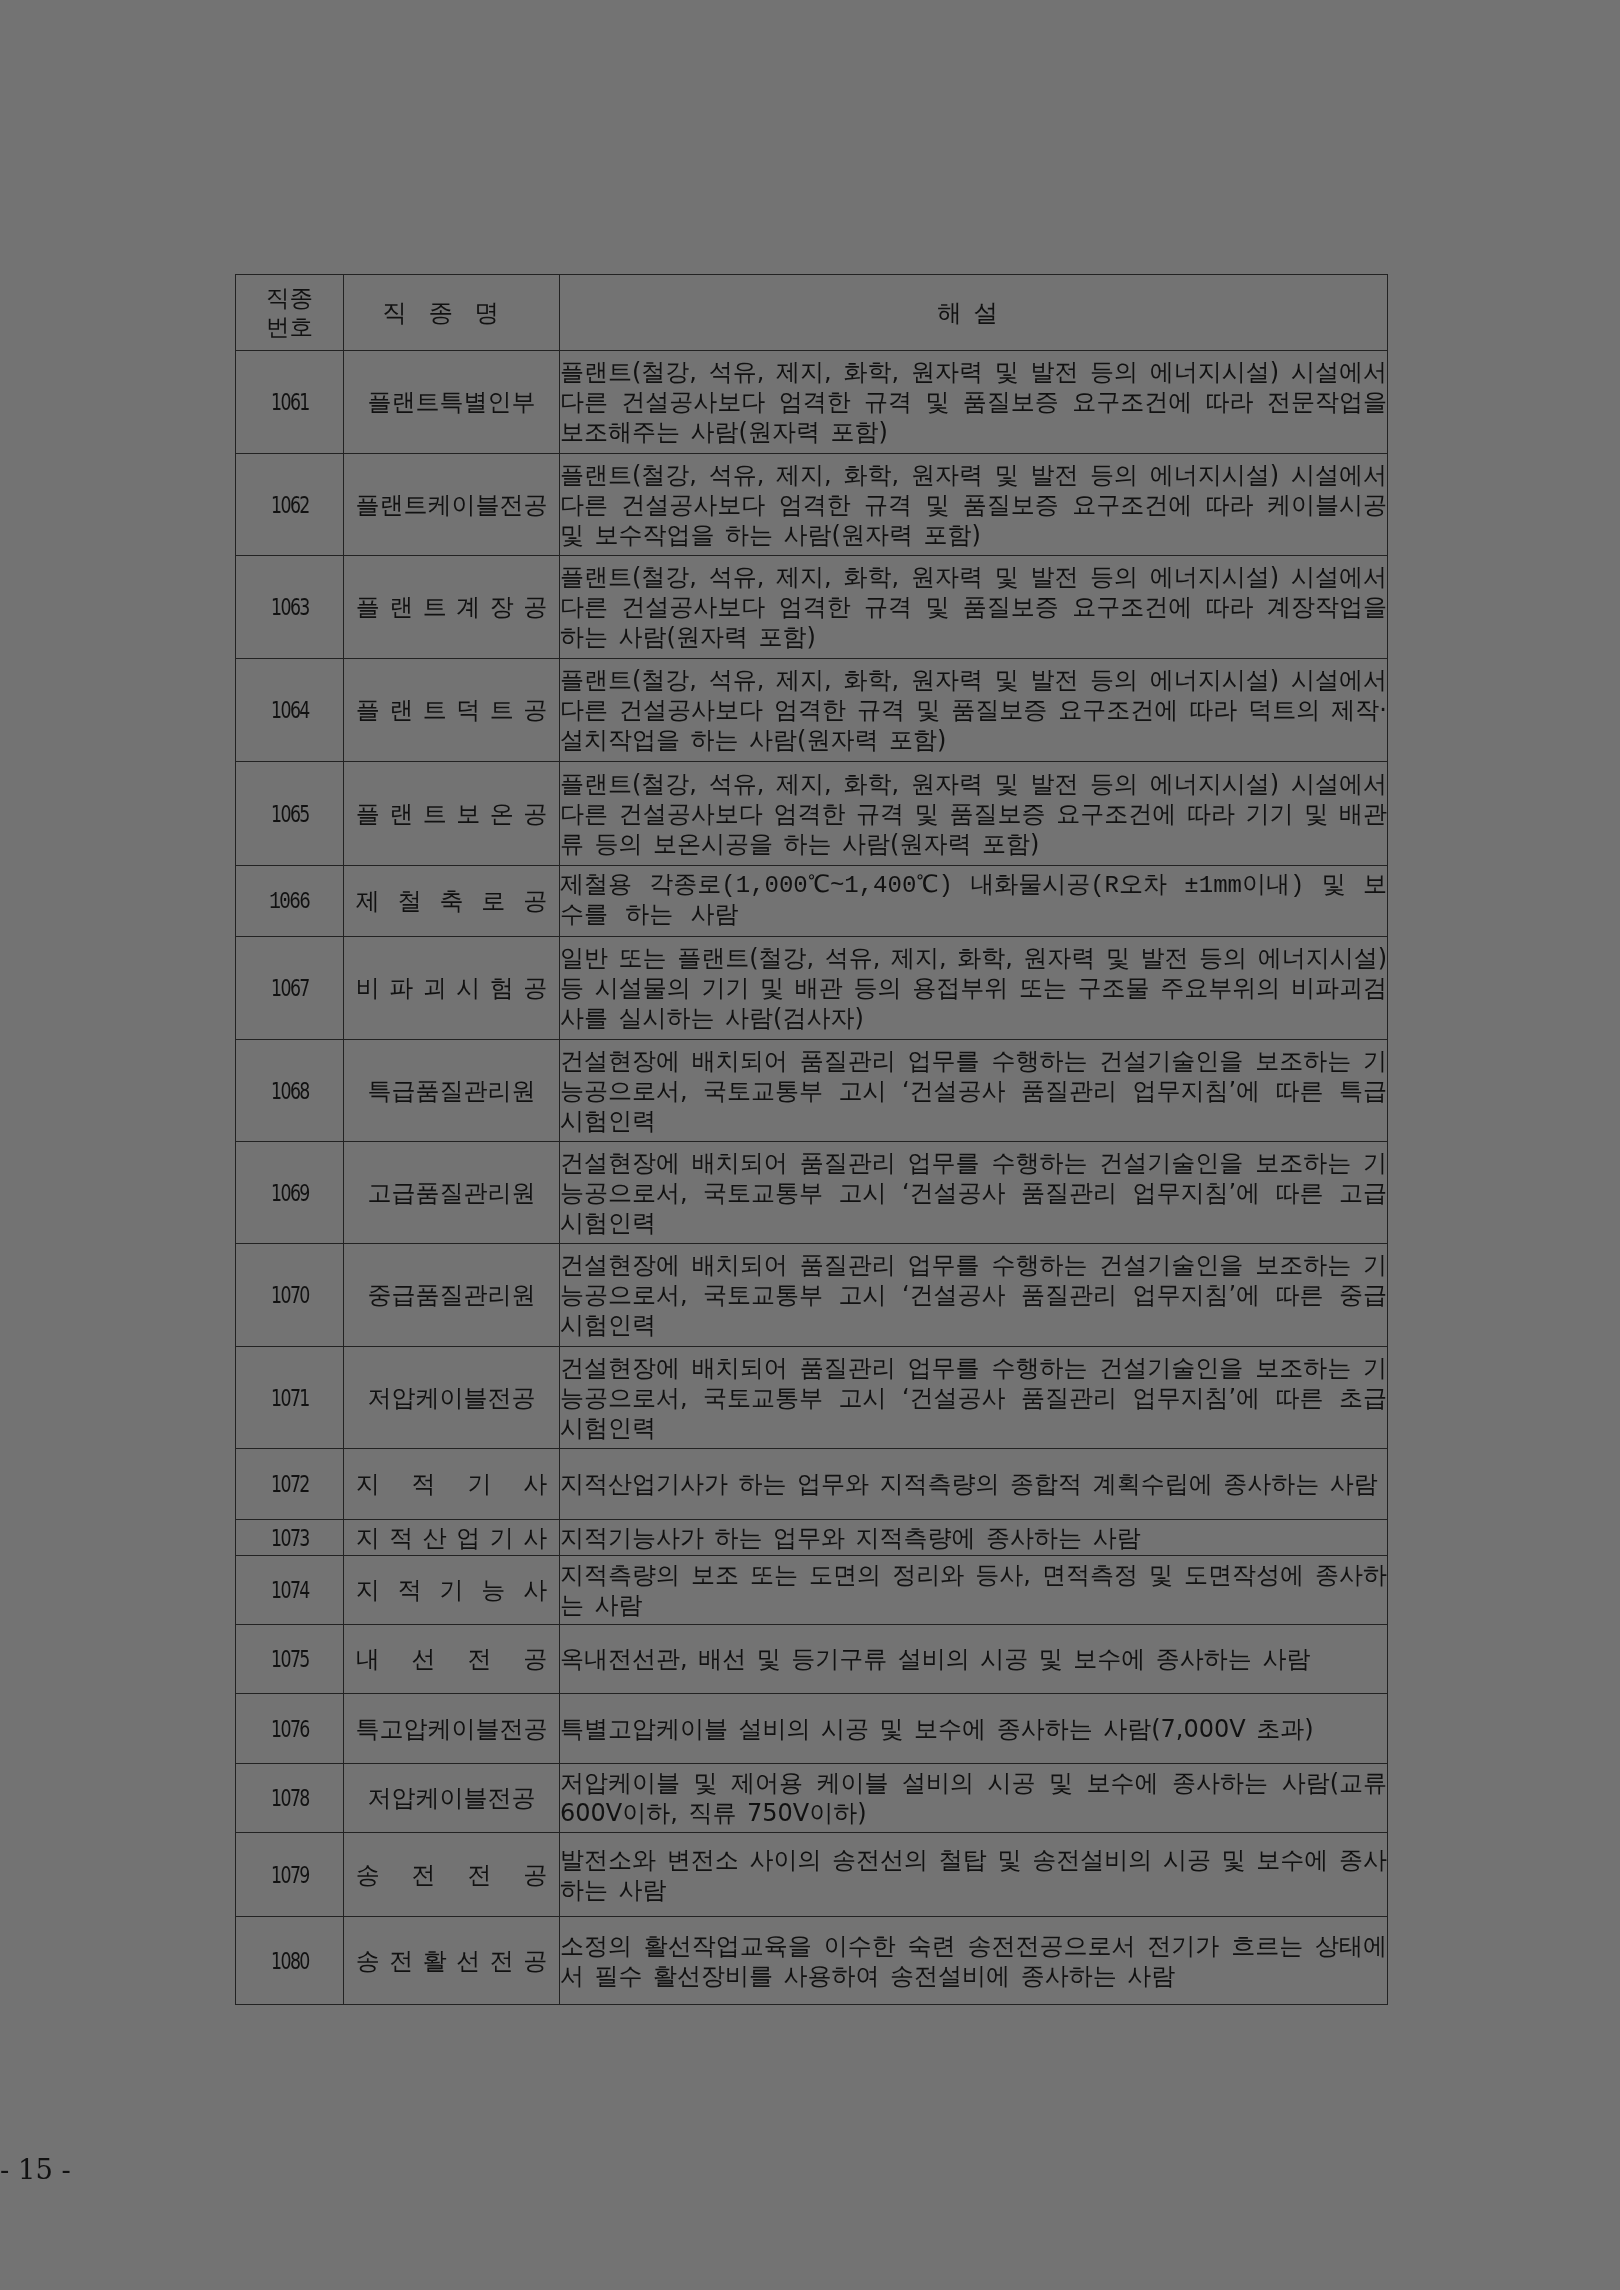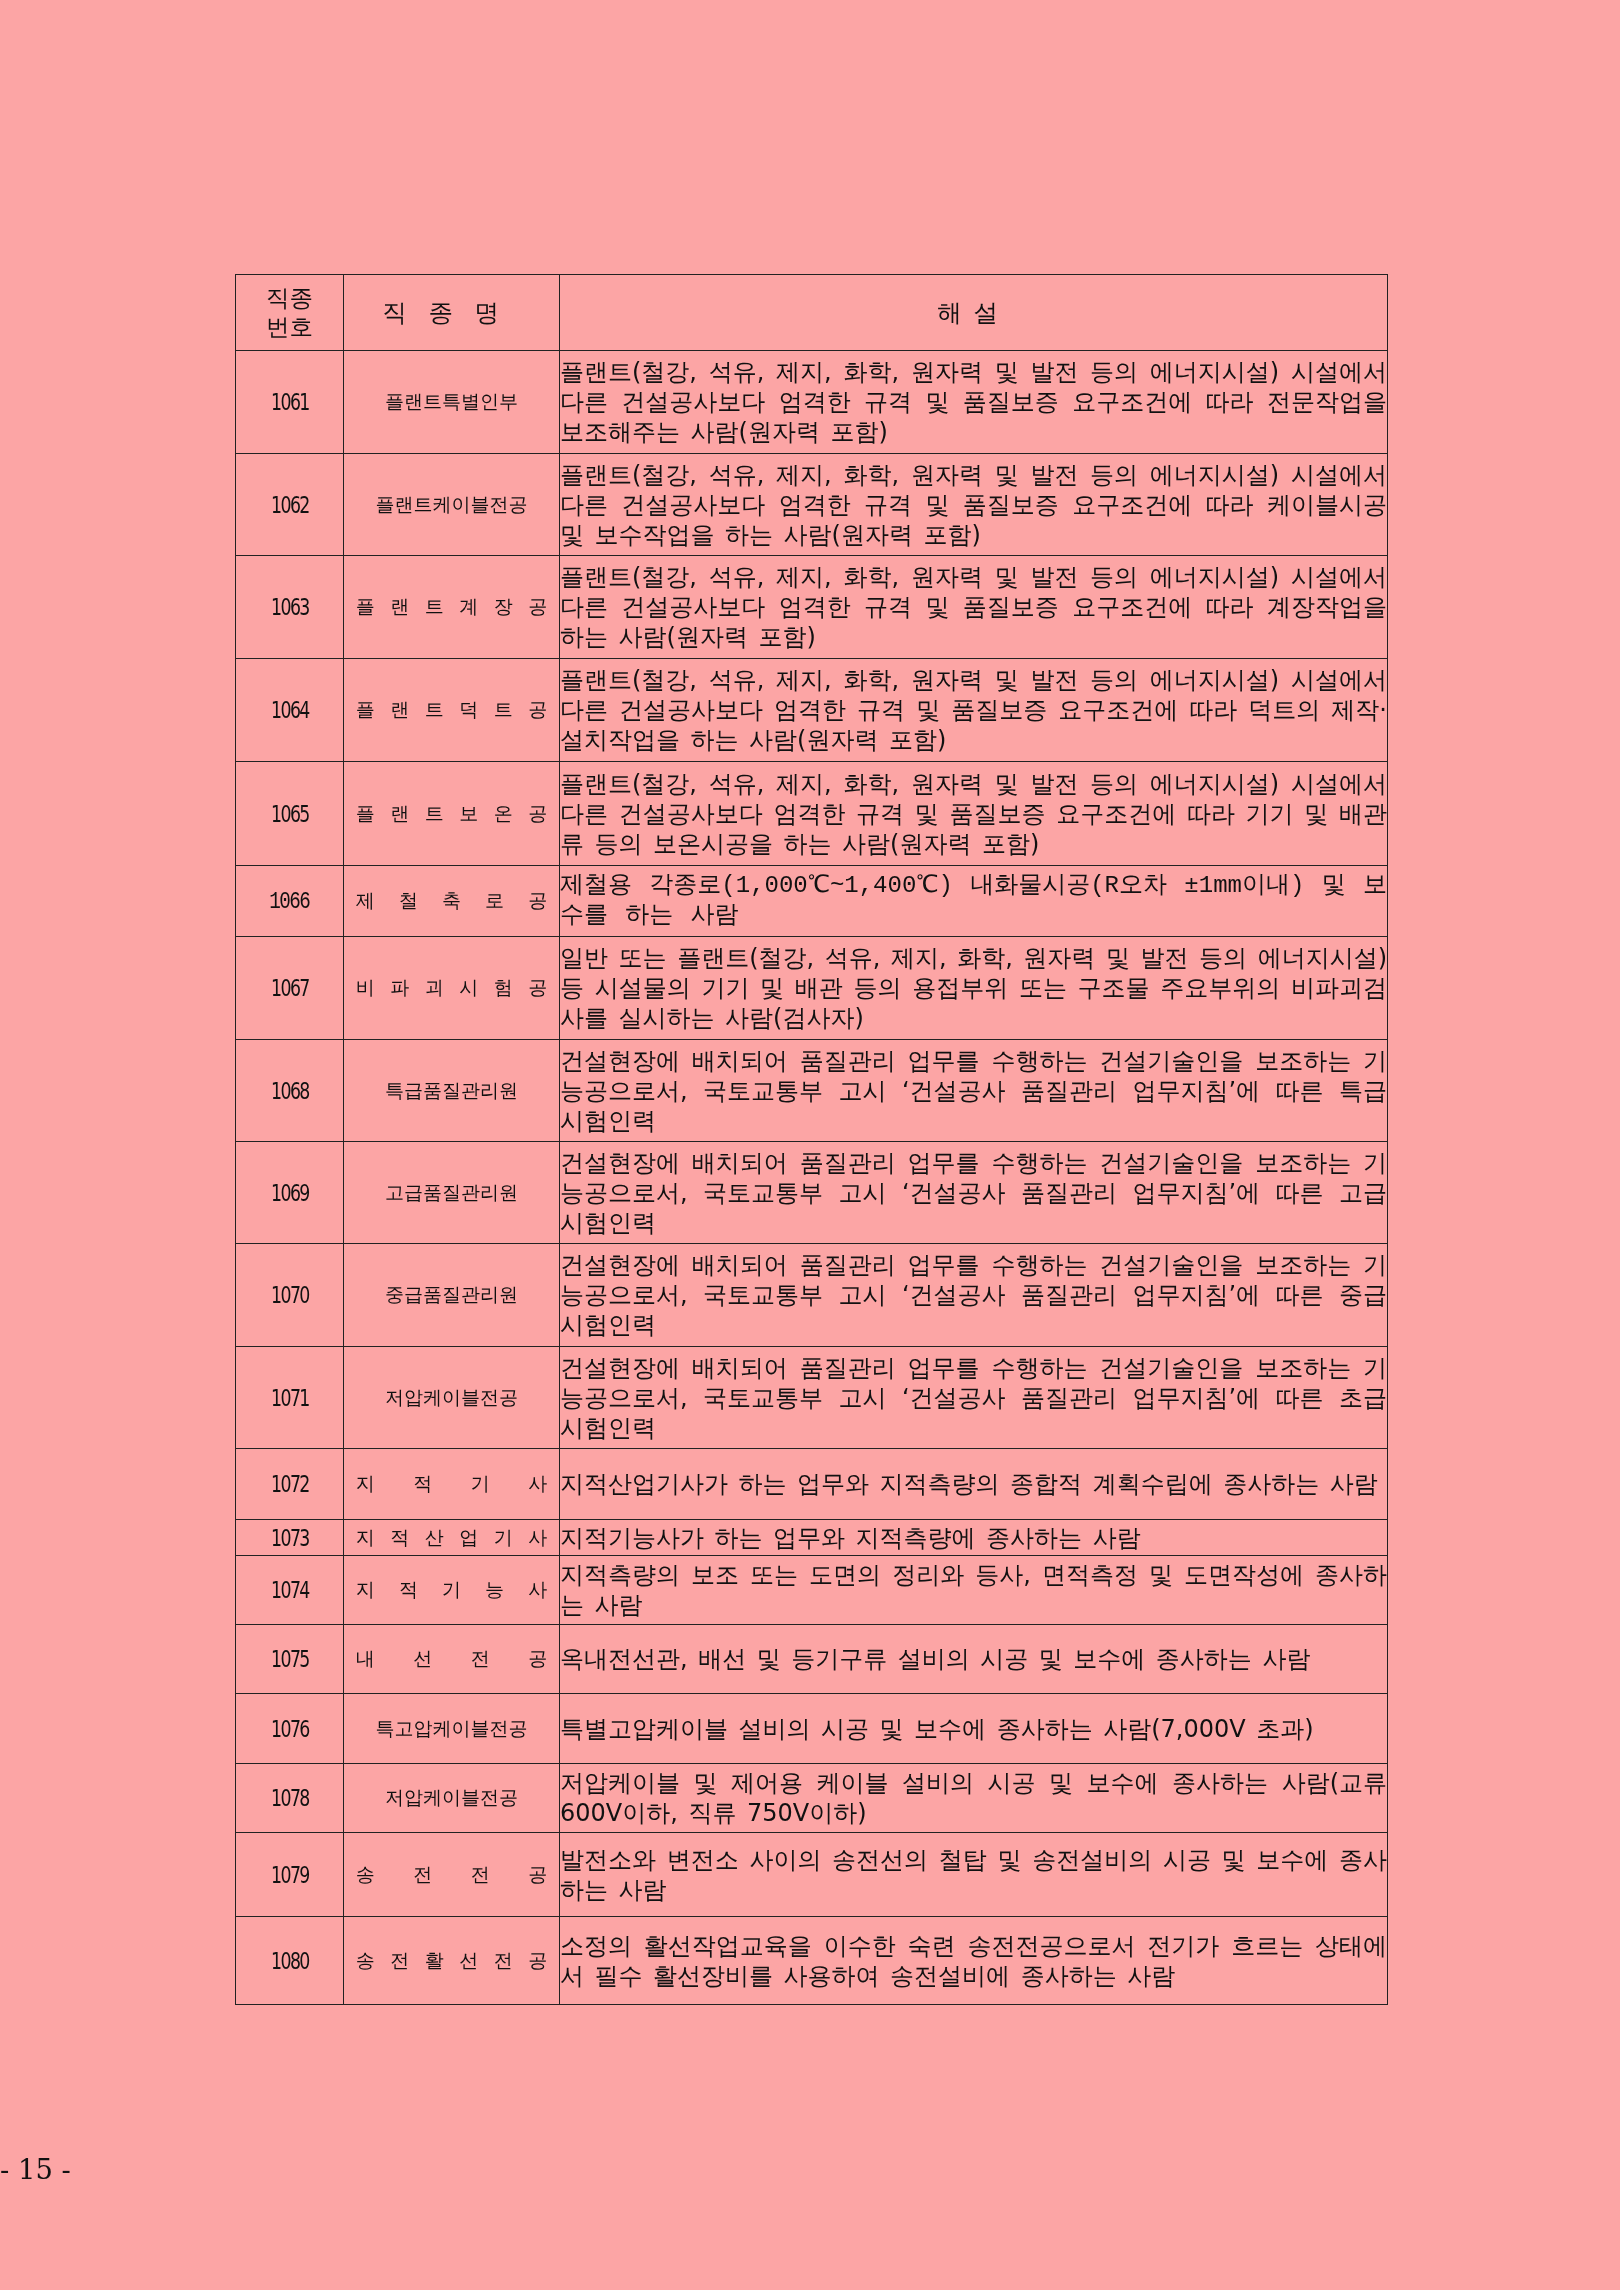--- a/index.html
+++ b/index.html
@@ -1,37 +1,37 @@
 <!DOCTYPE html>
 <html><head>
   <meta charset="utf-8">
   <style>
     html, body { margin: 0; padding: 0; background: #ffffff; }
     body { width: 1620px; height: 2291px; position: relative; overflow: hidden; }
-    .page { position: absolute; left: 0; top: 0; width: 1620px; height: 2291px; background: #fca5a5; }
+    .page { position: absolute; left: 0; top: 0; width: 1620px; height: 2291px; background: #737373; }
     table.jobs {
       position: absolute; left: 235px; top: 274px; width: 1152px;
       border-collapse: collapse; table-layout: fixed;
       font-family: "DejaVu Sans", "Liberation Sans", sans-serif;
       color: #111;
     }
     table.jobs td, table.jobs th {
       border: 1.5px solid #222;
       padding: 0;
       vertical-align: middle;
     }
     col.c1 { width: 108px; }
     col.c2 { width: 216px; }
     col.c3 { width: 828px; }
     th { font-family: "DejaVu Serif", "Liberation Serif", serif; font-weight: normal; font-size: 24.5px; height: 75px; }
     th.h-code { line-height: 29px; font-size: 23.5px; }
     th.h-name { letter-spacing: 21.6px; }
     th.h-desc { letter-spacing: 11.8px; }
     td.code { text-align: center; font-size: 23.5px; letter-spacing: -2px; font-stretch: condensed; }
-    td.name { text-align: center; font-size: 19px; white-space: nowrap; padding: 0 3.9px; }
+    td.name { text-align: center; font-size: 24px; white-space: nowrap; padding: 0 3.9px; }
     td.name.spread { text-align: justify; text-align-last: justify; padding: 0 11.8px; }
     td.desc { font-size: 24px; line-height: 30px; padding: 2.9px 9.8px 2.9px 11.8px; text-align: justify; text-align-last: left; word-spacing: 2.9px; }
     .code span { display: inline-block; transform: scaleX(0.82); }
     .footer {
       position: absolute; left: 0; width: 1620px; top: 2154px; text-align: left;
       font-family: "DejaVu Serif", "Liberation Serif", serif; font-size: 27.4px; color: #111;
     }
   </style>
 </head>
 <body>

